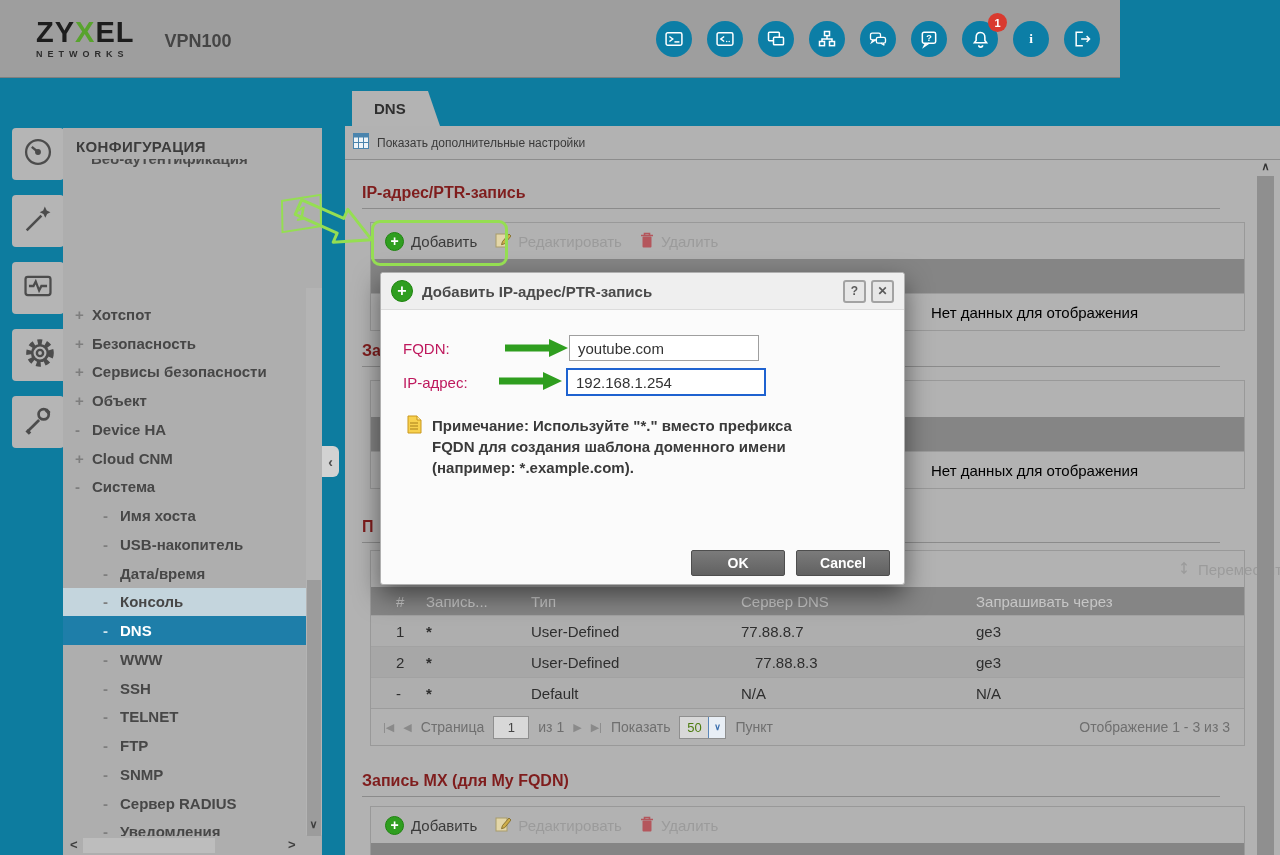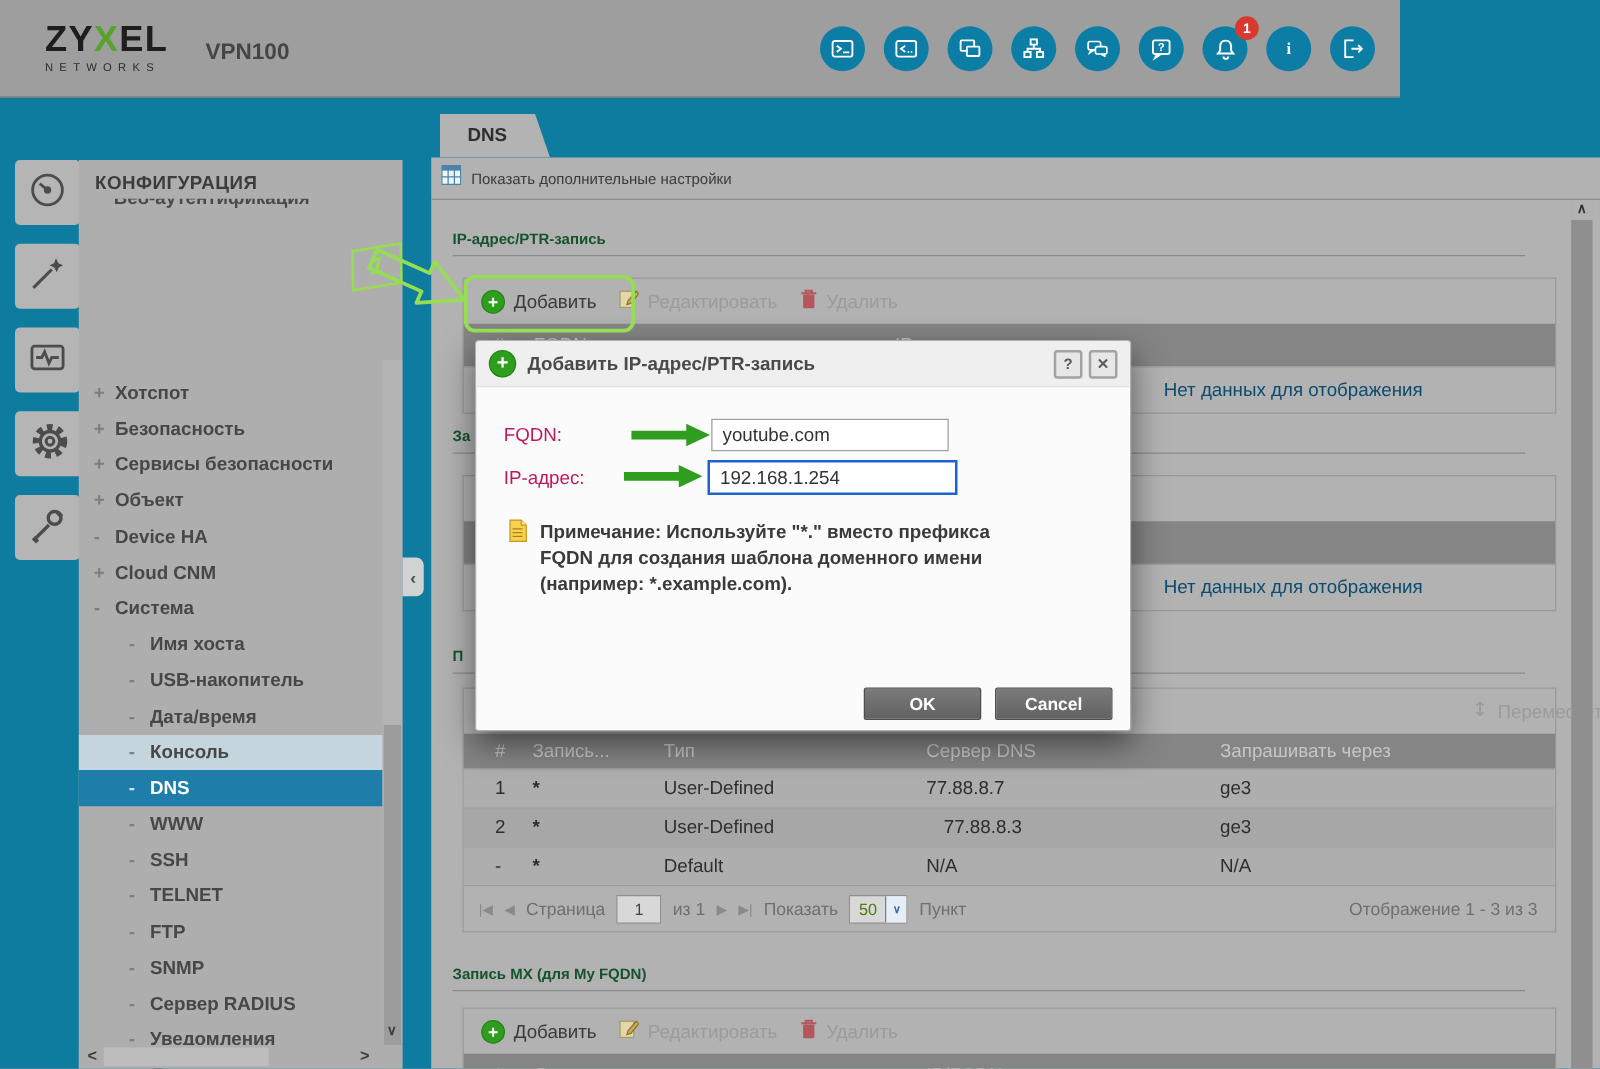--- a/index.html
+++ b/index.html
@@ -6,21 +6,21 @@
   body{width:1280px;height:855px;position:relative;overflow:hidden;
        background:#0d7c9f;font-family:"Liberation Sans",sans-serif;
        -webkit-font-smoothing:antialiased}
 
   
   .hdr{position:absolute;left:0;top:0;width:1120px;height:77px;background:#9e9e9e;
        border-bottom:1px solid #7f7f7f;display:flex;align-items:center}
   .logo{margin-left:36px;line-height:1}
   .logo-top{font-weight:bold;font-size:29px;letter-spacing:1px;color:#1d1d1d}
   .logo-top .x{color:#58a32d}
-  .logo-bot{font-size:9px;letter-spacing:5px;color:#2c2c2c;font-weight:normal;margin-top:3px}
+  .logo-bot{font-size:9px;letter-spacing:5px;color:#2c2c2c;font-weight:bold;margin-top:3px}
   .model{margin-left:30px;font-size:18px;font-weight:bold;color:#454545;align-self:center;margin-top:6px}
   .hicons{position:absolute;right:20px;top:21px;display:flex;gap:15px}
   .hicon{width:36px;height:36px;border-radius:50%;background:#0c7ea6;display:flex;
          align-items:center;justify-content:center;position:relative;cursor:pointer}
   .hicon svg{display:block}
   .badge{position:absolute;top:-8px;right:-9px;width:19px;height:19px;border-radius:50%;
          background:#d93a2f;color:#fff;font-size:11px;font-weight:bold;
          display:flex;align-items:center;justify-content:center}
 
   
@@ -60,21 +60,21 @@
   .content{position:absolute;left:345px;top:126px;right:0;bottom:0;background:#b2b2b2;overflow:hidden}
   .advrow{height:33px;display:flex;align-items:center;gap:8px;padding-left:8px;
           border-bottom:1px solid #8d8d8d;cursor:pointer}
   .advrow .txt{font-size:12px;color:#3a3a3a}
   .c-vscroll{position:absolute;right:6px;top:34px;bottom:0;width:17px;background:#a9a9a9}
   .c-vthumb{position:absolute;left:0;right:0;top:16px;bottom:0;background:#8f8f8f}
   .c-varrow{position:absolute;left:0;right:0;top:0;height:16px;background:#b2b2b2;text-align:center;
             color:#333;font-size:11px;font-weight:bold;cursor:pointer}
 
   .sechead{position:absolute;left:17px;right:60px;border-bottom:1px solid #8b8b8b;
-           padding-bottom:6px;font-weight:bold;font-size:12px;color:#14532d}
+           padding-bottom:6px;font-weight:bold;font-size:16px;color:#7f1d1d}
   .box{position:absolute;left:25px;width:875px;border:1px solid #999;box-sizing:border-box}
   .tbar{height:36px;display:flex;align-items:center;gap:18px;padding-left:14px;position:relative}
   .tbtn{display:flex;align-items:center;gap:7px;font-size:15px;cursor:pointer;white-space:nowrap}
   .tbtn .cap-on{color:#3a3a3a}
   .tbtn .cap-off{color:#9b9b9b}
   .addic{width:17px;height:17px;border-radius:50%;background:#2f9e1f;border:1px solid #1f8410;
          color:#fff;font-weight:bold;font-size:14px;line-height:16px;text-align:center;flex:none}
   .thead{position:relative;background:#858585;color:#c6c6c6;font-size:15px}
   .thead span,.trow span{position:absolute;top:50%;transform:translateY(-50%);white-space:nowrap}
   .trow{height:30px;position:relative;border-top:1px solid #a2a2a2;background:#aeaeae;
@@ -84,21 +84,21 @@
        font-size:14px;border-top:1px solid #9c9c9c;position:relative}
   .pgic{color:#8a8a8a;font-size:11px;cursor:pointer}
   .pginput{width:30px;height:19px;border:1px solid #8f8f8f;background:#d8d8d8;font-size:13px;
            text-align:center;color:#444;font-family:"Liberation Sans",sans-serif}
   .pgsel{display:flex;align-items:center;height:21px;border:1px solid #8f8f8f;background:#d8d8d8;cursor:pointer}
   .pgsel .v{width:28px;text-align:center;font-size:13px;color:#4d7c0f}
   .pgsel .dd{width:16px;height:100%;background:#e8eef5;border-left:1px solid #5b87b8;
              color:#3b6fae;font-size:9px;font-weight:bold;display:flex;align-items:center;justify-content:center}
   .pgright{margin-left:auto;color:#6f6f6f;font-size:14px;padding-right:2px}
   .emptytxt{position:absolute;left:560px;top:50%;transform:translateY(-50%);
-            color:#0c4a6e;font-size:15px;white-space:nowrap}
+            color:#000000;font-size:15px;white-space:nowrap}
 
   
   .modal{position:absolute;left:380px;top:272px;width:523px;height:311px;background:#fbfbfb;
          border:1px solid #b0b0b0;border-radius:3px;box-shadow:0 10px 26px rgba(0,0,0,.5);z-index:5}
   .m-title{height:36px;display:flex;align-items:center;padding:0 10px;background:#efefef;
            border-bottom:1px solid #dcdcdc;border-radius:3px 3px 0 0}
   .m-title .addic{width:20px;height:20px;line-height:19px;font-size:16px}
   .m-title .cap{margin-left:9px;font-weight:bold;font-size:15px;color:#4a4a4a}
   .m-winbtns{margin-left:auto;display:flex;gap:5px}
   .m-winbtn{width:19px;height:19px;border:2px solid #a3a3a3;border-radius:3px;background:#e7e7e7;

